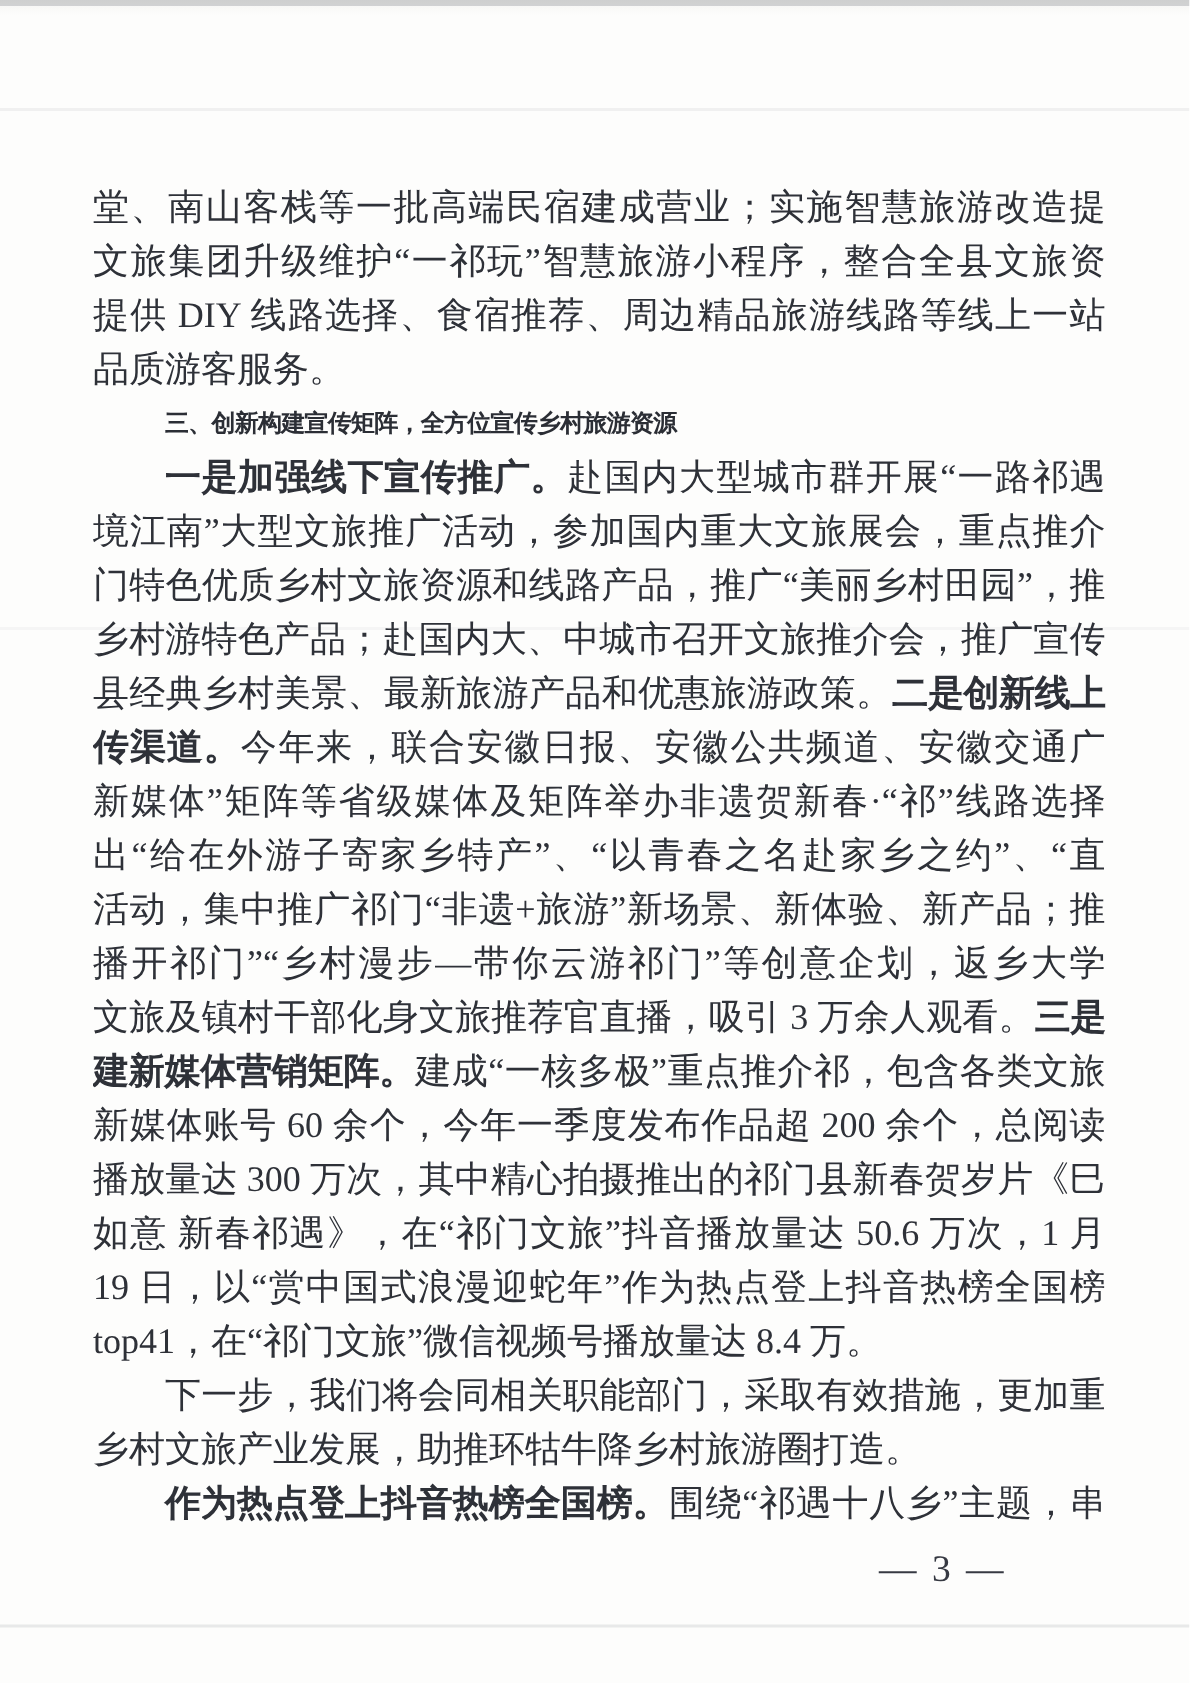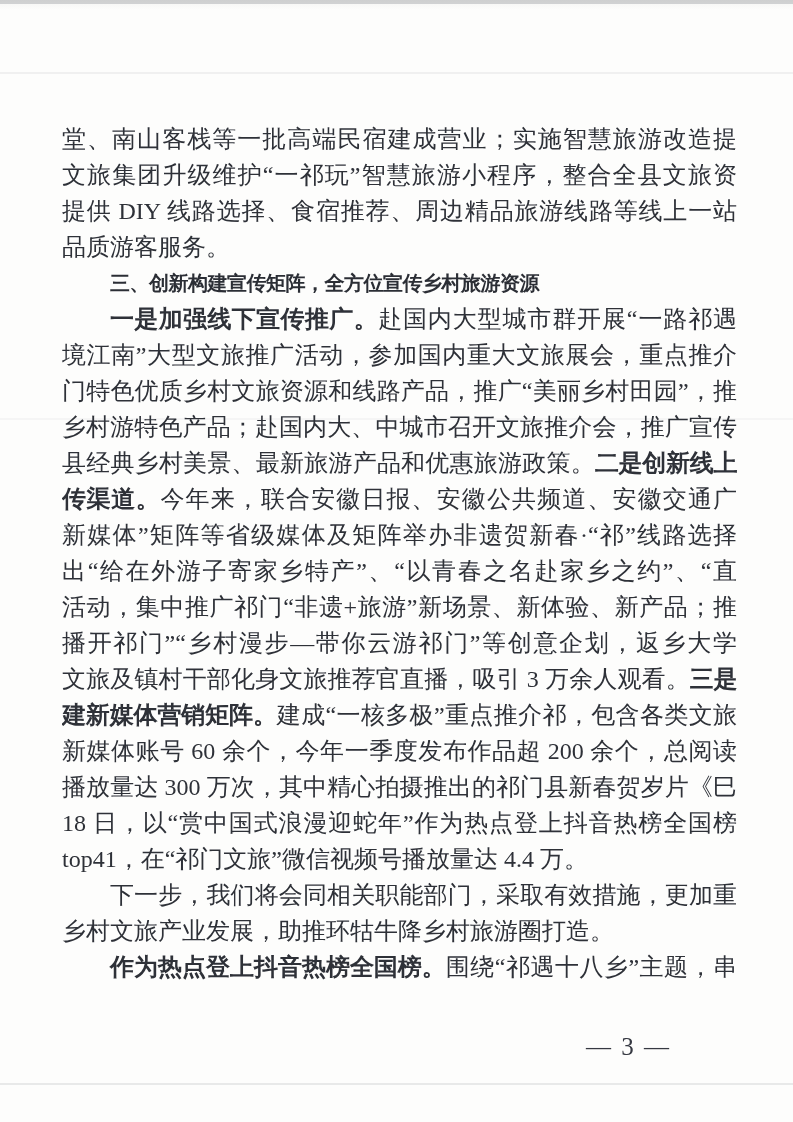--- a/index.html
+++ b/index.html
@@ -48,21 +48,21 @@
   .line.indent{padding-left:48px;}
   .line.just.indent{padding-left:48px;}
   .line .b{
     font-weight:700;
     font-family:"Liberation Sans","DejaVu Sans",sans-serif;
     letter-spacing:-0.5px;
   }
   .line.heading{
     font-weight:700;
     font-family:"Liberation Sans","DejaVu Sans",sans-serif;
-    font-size:20px;
+    font-size:16px;
     letter-spacing:-0.5px;
     color:#2b2e35;
   }
   .pagenum{
     position:absolute;
     left:62px;top:1029px;
     width:675px;
     height:36px;line-height:36px;
     text-align:right;
     padding-right:0;
@@ -94,22 +94,23 @@
       <div class="line just"><span>县经典乡村美景、最新旅游产品和优惠旅游政策。</span><span class="b">二是创新线上宣</span></div>
       <div class="line just"><span class="b">传渠道。</span><span>今年来，联合安徽日报、安徽公共频道、安徽交通广播“908</span></div>
       <div class="line just"><span>新媒体”矩阵等省级媒体及矩阵举办非遗贺新春·“祁”线路选择</span></div>
       <div class="line just"><span>出“给在外游子寄家乡特产”、“以青春之名赴家乡之约”、“直</span></div>
       <div class="line just"><span>活动，集中推广祁门“非遗+旅游”新场景、新体验、新产品；推</span></div>
       <div class="line just"><span>播开祁门”“乡村漫步—带你云游祁门”等创意企划，返乡大学生、</span></div>
       <div class="line just"><span>文旅及镇村干部化身文旅推荐官直播，吸引 3 万余人观看。</span><span class="b">三是构</span></div>
       <div class="line just"><span class="b">建新媒体营销矩阵。</span><span>建成“一核多极”重点推介祁，包含各类文旅</span></div>
       <div class="line just"><span>新媒体账号 60 余个，今年一季度发布作品超 200 余个，总阅读量/</span></div>
       <div class="line just"><span>播放量达 300 万次，其中精心拍摄推出的祁门县新春贺岁片《巳巳</span></div>
-      <div class="line just"><span>18 日，以“赏中国式浪漫迎蛇年”作为热点登上抖音热榜全国榜</span></div>
-      <div class="line"><span>top41，在“祁门文旅”微信视频号播放量达 4.4 万。</span></div>
+      <div class="line just"><span>如意 新春祁遇》，在“祁门文旅”抖音播放量达 50.6 万次，1 月</span></div>
+      <div class="line just"><span>19 日，以“赏中国式浪漫迎蛇年”作为热点登上抖音热榜全国榜</span></div>
+      <div class="line"><span>top41，在“祁门文旅”微信视频号播放量达 8.4 万。</span></div>
       <div class="line indent just"><span>下一步，我们将会同相关职能部门，采取有效措施，更加重视</span></div>
       <div class="line"><span>乡村文旅产业发展，助推环牯牛降乡村旅游圈打造。</span></div>
       <div class="line indent just"><span class="b">作为热点登上抖音热榜全国榜。</span><span>围绕“祁遇十八乡”主题，串联</span></div>
     </div>
 
   <div class="pagenum">
     <span class="pagenum-inner">— 3 —</span>
   </div>
 </div>
 

